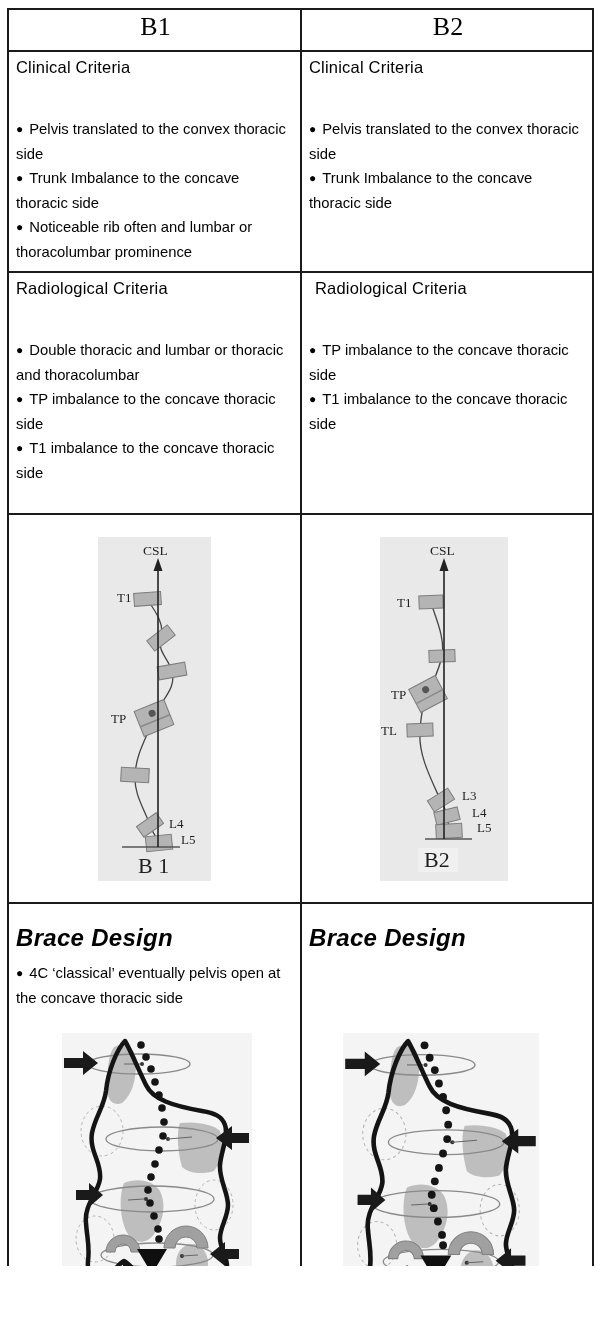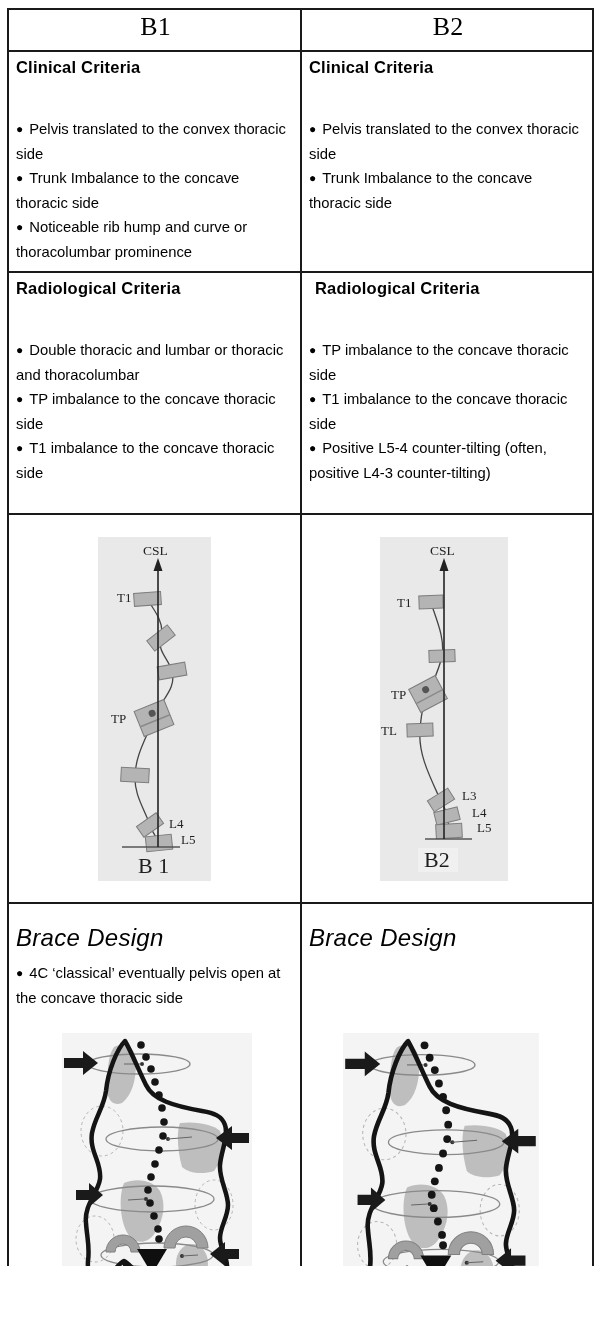--- a/index.html
+++ b/index.html
@@ -9,27 +9,27 @@
     position:absolute; left:7px; top:8px; width:587px; height:1303px;
     border:2px solid #1a1a1a; box-sizing:border-box;
     display:grid; grid-template-columns:293px 1fr;
     grid-template-rows:42px 221px 242px 389px 1fr;
     background:#fff;
   }
   .cell { position:relative; box-sizing:border-box; border-right:2px solid #1a1a1a; border-bottom:2px solid #1a1a1a; padding:6px 5px 0 7px; overflow:hidden; }
   .cell.lastcol { border-right:none; }
   .cell.lastrow { border-bottom:none; }
   .th { font-family:"Liberation Serif", serif; font-size:26px; text-align:center; padding-top:2px; }
-  .sec-h { font-size:16.5px; font-weight:bold; letter-spacing:.2px; }
+  .sec-h { font-size:16.5px; font-weight:normal; letter-spacing:.2px; }
   .sec-h.indent { padding-left:6px; }
   .bullets { margin-top:40px; font-size:14.8px; line-height:24px; }
   .bullets.tight { margin-top:9px; }
   .bullet { margin:0; }
   .dot { font-size:12px; margin-right:6px; position:relative; top:-1px; }
-  .brace-h { font-size:24px; font-weight:normal; font-style:italic; margin-top:14px; letter-spacing:.3px; }
+  .brace-h { font-size:24px; font-weight:bold; font-style:italic; margin-top:14px; letter-spacing:.3px; }
   svg.diagram, svg.brace { position:absolute; }
   svg text { font-family:"Liberation Serif", serif; fill:#1f1f1f; }
   .vert { fill:#b4b4b4; stroke:#7d7d7d; stroke-width:1; }
 </style>
 </head>
 <body>
 
 <div class="page">
 
   <svg width="0" height="0" style="position:absolute" aria-hidden="true">
@@ -118,21 +118,21 @@
   <div class="tbl">
 
     <div class="cell th">B1</div>
     <div class="cell th lastcol">B2</div>
 
     <div class="cell">
       <div class="sec-h">Clinical Criteria</div>
       <div class="bullets">
         <p class="bullet"><span class="dot">●</span><span>Pelvis translated to the convex thoracic side</span></p>
         <p class="bullet"><span class="dot">●</span><span>Trunk Imbalance to the concave thoracic side</span></p>
-        <p class="bullet"><span class="dot">●</span><span>Noticeable rib hump and curve or thoracolumbar prominence</span></p>
+        <p class="bullet"><span class="dot">●</span><span>Noticeable rib often and lumbar or thoracolumbar prominence</span></p>
       </div>
     </div>
     <div class="cell lastcol">
       <div class="sec-h">Clinical Criteria</div>
       <div class="bullets">
         <p class="bullet"><span class="dot">●</span><span>Pelvis translated to the convex thoracic side</span></p>
         <p class="bullet"><span class="dot">●</span><span>Trunk Imbalance to the concave thoracic side</span></p>
       </div>
     </div>
 
@@ -142,21 +142,20 @@
         <p class="bullet"><span class="dot">●</span><span>Double thoracic and lumbar or thoracic and thoracolumbar</span></p>
         <p class="bullet"><span class="dot">●</span><span>TP imbalance to the concave thoracic side</span></p>
         <p class="bullet"><span class="dot">●</span><span>T1 imbalance to the concave thoracic side</span></p>
       </div>
     </div>
     <div class="cell lastcol">
       <div class="sec-h indent">Radiological Criteria</div>
       <div class="bullets">
         <p class="bullet"><span class="dot">●</span><span>TP imbalance to the concave thoracic side</span></p>
         <p class="bullet"><span class="dot">●</span><span>T1 imbalance to the concave thoracic side</span></p>
-        <p class="bullet"><span class="dot">●</span><span>Positive L5-4 counter-tilting (often, positive L4-3 counter-tilting)</span></p>
       </div>
     </div>
 
     <div class="cell">
       <svg class="diagram" style="left:89px; top:22px;" width="113" height="344" viewBox="0 0 113 344">
         <rect width="113" height="344" fill="#e9e9e9"></rect>
         <path d="M 49 62 C 58 75 67 88 63 101 C 59 114 70 121 74 134 C 79 153 62 163 56 181 C 48 202 38 217 37 238 C 36 258 46 271 52 288 C 55 297 58 300 61 305" fill="none" stroke="#444" stroke-width="1.3"></path>
         <rect class="vert" x="36" y="55.5" width="27" height="13" transform="rotate(-4 49 62)"></rect>
         <rect class="vert" x="50" y="94.5" width="26" height="13" transform="rotate(-38 63 101)"></rect>
         <rect class="vert" x="60" y="127.5" width="28" height="13" transform="rotate(-10 74 134)"></rect>

